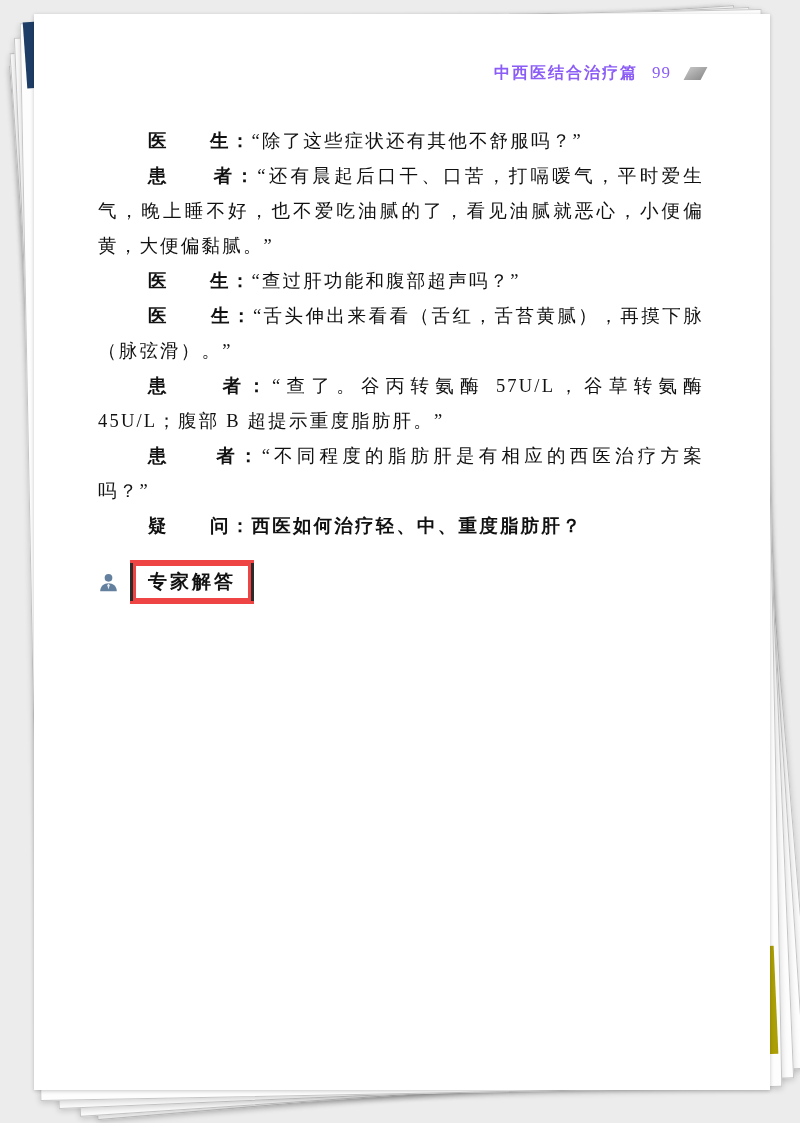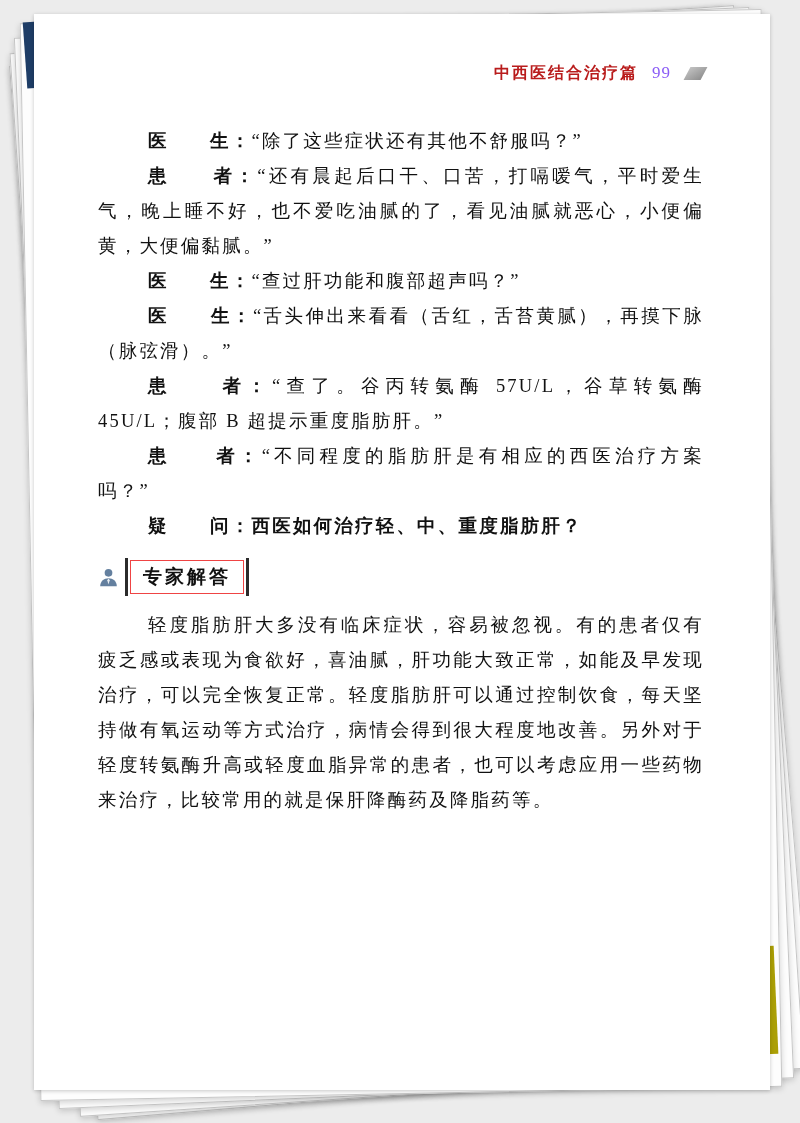--- a/index.html
+++ b/index.html
@@ -39,41 +39,41 @@
     background:#ffffff; z-index:6;
     box-shadow:0 1px 4px rgba(0,0,0,0.22);
     padding:48px 66px 0 64px;
   }
 
   
   .page-header {
     display:flex; justify-content:flex-end; align-items:center;
     gap:14px; font-size:16px; height:22px;
   }
-  .section-title { font-weight:700; letter-spacing:2px; color:#b91c1c; }
+  .section-title { font-weight:700; letter-spacing:2px; color:#8b5cf6; }
   .page-number { font-size:17px; color:#8b5cf6; letter-spacing:1px; }
   .para-icon {
     width:17px; height:13px; margin-left:2px;
     transform:skewX(-28deg);
     background:linear-gradient(135deg,#c2c2c2 0%,#8e8e8e 100%);
   }
 
   
   .dialogue { margin-top:40px; font-size:18.5px; line-height:35px;
     letter-spacing:2.2px; text-align:justify; }
   .dialogue p { text-indent:50px; }
   .speaker { font-weight:700; }
   .question-line { font-weight:700; }
 
   
   .expert-header { margin:16px 0 14px 0; display:flex; align-items:center; gap:10px; }
   .expert-icon-wrap { width:22px; height:22px; display:flex; align-items:flex-end; }
   .expert-title {
     position:relative;
-    border:1px solid #ef4444;
+    border:6px solid #ef4444;
     padding:3px 12px;
     font-size:19px; font-weight:700; letter-spacing:3px;
     font-family:"Liberation Sans","DejaVu Sans",sans-serif;
   }
   .expert-title::before, .expert-title::after {
     content:""; position:absolute; top:-3px; bottom:-3px; width:3px; background:#2b2b2b;
   }
   .expert-title::before { left:-6px; }
   .expert-title::after  { right:-6px; }
 
@@ -128,16 +128,15 @@
       <svg width="21" height="21" viewBox="0 0 24 24">
         <circle cx="12" cy="6.6" r="4.4" fill="#64809f"></circle>
         <path d="M2.5 22 C2.5 16.2 6.8 12.8 12 12.8 C17.2 12.8 21.5 16.2 21.5 22 Z" fill="#64809f"></path>
         <path d="M12 13 L13.4 15.2 L12 20 L10.6 15.2 Z" fill="#ffffff" opacity="0.85"></path>
       </svg>
     </span>
     <span class="expert-title">专家解答</span>
   </div>
 
   <div class="expert-body">
-    <p>轻度脂肪肝大多没有临床症状，容易被忽视。有的患者仅有疲乏感或表现为食欲好，喜油腻，肝功能大致正常，如能及早发现治疗，可以完全恢复正常。轻度脂肪肝可以通过控制饮食，每天坚持做有氧运动等方式治疗，病情会得到很大程度地改善。另外对于轻度转氨酶升高或轻度血脂异常的患者，也可以考虑应用一些药物来治疗，比较常用的就是保肝降酶药及降脂药等。</p>
   </div>
 
 </div>
 
 </body></html>

